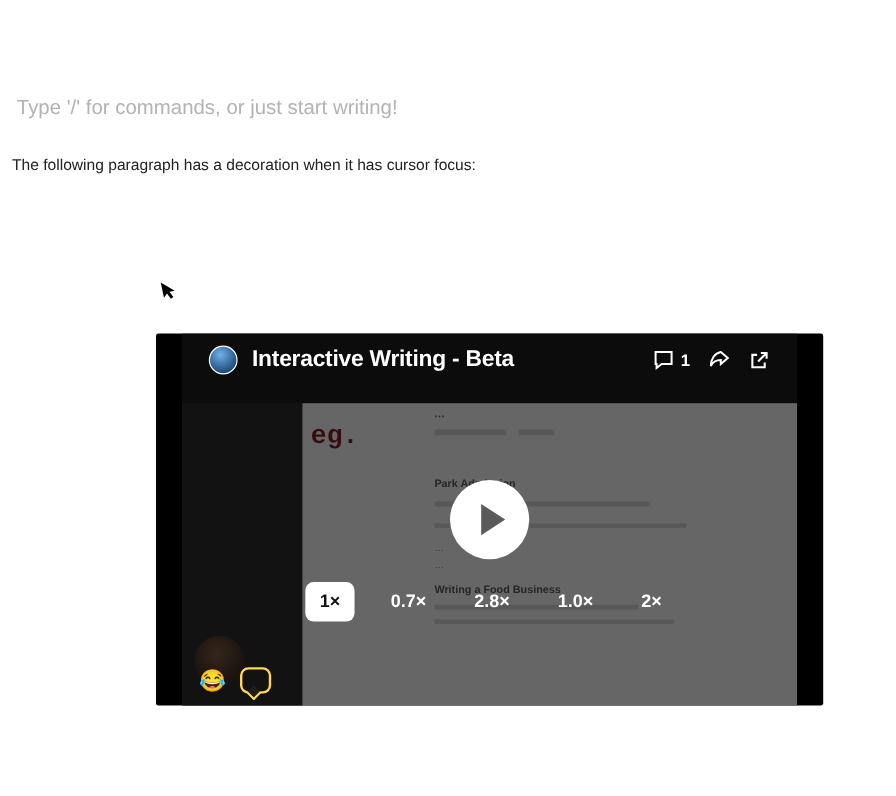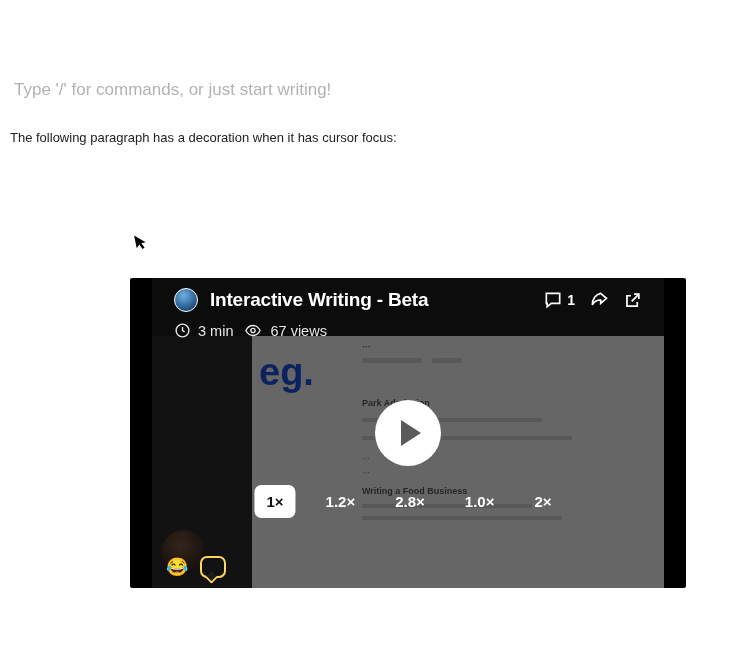--- a/index.html
+++ b/index.html
@@ -56,21 +56,21 @@
   .faux-sidebar {
     position:absolute; left:0; top:58px; width:100px; bottom:0;
     background:#2b2b2b;
   }
   .faux-main {
     position:absolute; left:100px; top:58px; right:0; bottom:0;
     background:#e9e9e9;
   }
   .faux-eg {
     position:absolute; left:7px; top:15px;
-    font-family: Liberation Sans, sans-serif; font-weight:700; font-size:38px; color:#1d4ed8;
+    font-family: Liberation Mono, monospace; font-weight:700; font-size:22px; color:#7f1d1d;
   }
   .faux-line { position:absolute; height:6px; background:#c9c9c9; border-radius:1px; }
   .faux-text { position:absolute; font-size:9px; color:#555; font-weight:600; }
   .faux-text.sm { font-size:8px; color:#777; font-weight:400; }
 
   .overlay-shade {
     position:absolute; inset:0;
     background: rgba(0,0,0,0.56);
   }
 
@@ -199,44 +199,28 @@
             </svg>
         </div>
         <div class="icon-btn">
           <svg width="19" height="19" viewBox="0 0 24 24" fill="none" stroke="#fff" stroke-width="2.2">
               <path d="M14 4h6v6M20 4l-9 9M18 14v5H5V6h5"></path>
             </svg>
         </div>
       </div>
     </div>
 
-    <div class="meta-row">
-      <div class="meta-item">
-        <svg width="17" height="17" viewBox="0 0 24 24" fill="none" stroke="#e6e6e6" stroke-width="2">
-            <circle cx="12" cy="12" r="9"></circle>
-            <path d="M12 7v5l3 2"></path>
-          </svg>
-        <span>3 min</span>
-      </div>
-      <div class="meta-item">
-        <svg width="20" height="17" viewBox="0 0 24 24" fill="none" stroke="#e6e6e6" stroke-width="2">
-            <path d="M2 12s3.5-7 10-7 10 7 10 7-3.5 7-10 7S2 12 2 12z"></path>
-            <circle cx="12" cy="12" r="3"></circle>
-          </svg>
-        <span>67 views</span>
-      </div>
-    </div>
 
     <div class="play-btn">
       <div class="play-triangle"></div>
     </div>
 
     <div class="speed-row">
       <div class="speed-opt active">1×</div>
-      <div class="speed-opt">1.2×</div>
+      <div class="speed-opt">0.7×</div>
       <div class="speed-opt">2.8×</div>
       <div class="speed-opt">1.0×</div>
       <div class="speed-opt">2×</div>
     </div>
 
     <div class="bottom-left">
       <span class="emoji">😂</span>
       <div class="bubble"></div>
     </div>
   </div>

